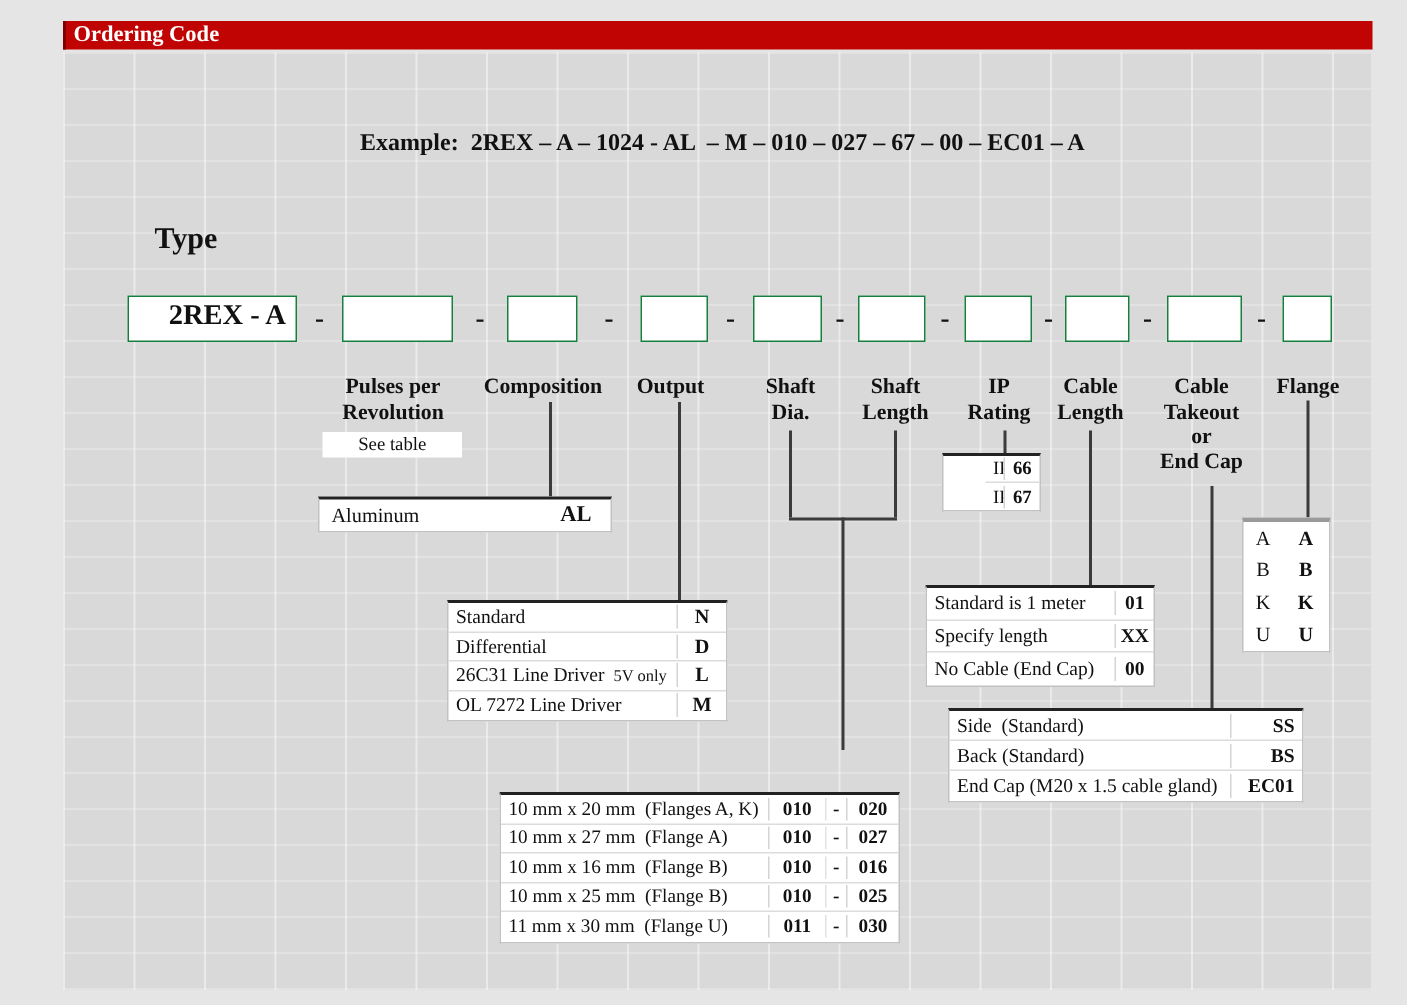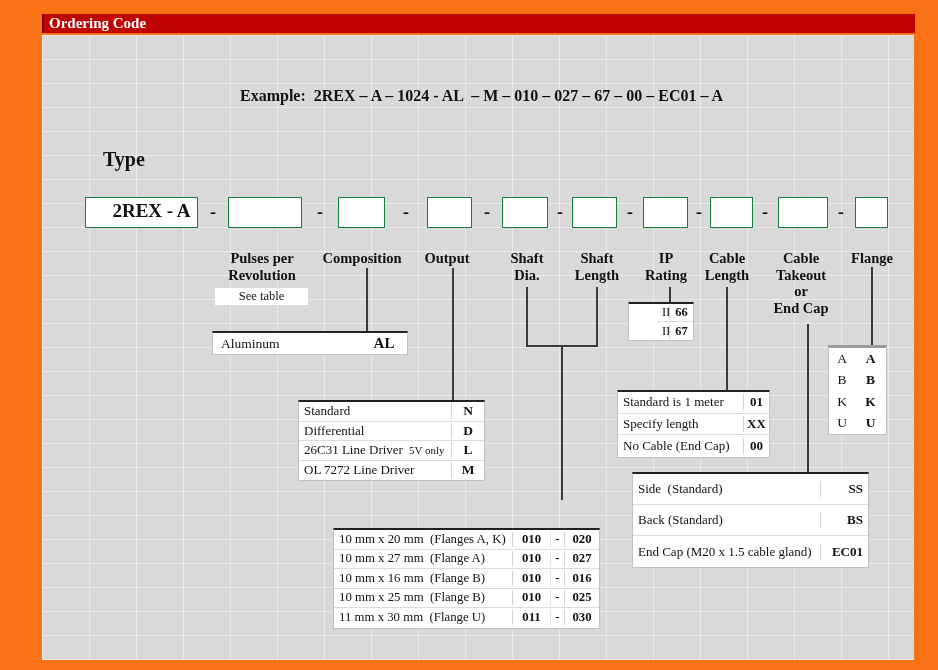--- a/index.html
+++ b/index.html
@@ -1,16 +1,16 @@
 <!DOCTYPE html>
 <html><head>
 <meta charset="utf-8">
 <style>
   html,body{margin:0;padding:0;background:#fff;}
-  .canvas{position:relative;width:938px;height:670px;background:#f97316;overflow:hidden;
+  .canvas{position:relative;width:938px;height:670px;background:#e5e5e5;overflow:hidden;
           font-family:"Liberation Serif","DejaVu Serif",serif;color:#111;}
   .titlebar{position:absolute;left:42px;top:14px;width:873px;height:19px;background:#c00404;
             border-left:2px solid #7e0000;box-sizing:border-box;color:#fff;font-weight:bold;
             font-size:15px;line-height:18px;padding-left:5px;}
   .panel{position:absolute;left:42px;top:35px;width:872px;height:625px;background:#d9d9d9;
          background-image:linear-gradient(rgba(255,255,255,.45) 1px,transparent 1px),
                           linear-gradient(90deg,rgba(255,255,255,.45) 1px,transparent 1px);
          background-size:47px 24px;}
   .example{position:absolute;left:240px;top:87px;font-size:16px;font-weight:bold;white-space:pre;}
   .typelabel{position:absolute;left:103px;top:148px;font-size:20px;font-weight:bold;}
@@ -45,21 +45,21 @@
   .output-table .code{width:33px;font-size:13.5px;}
   .shaft-table{left:333px;top:528px;width:267px;font-size:12.8px;}
   .shaft-table .row{height:19.5px;}
   .shaft-table .c1{width:38px;}
   .shaft-table .c2{width:14px;border-left:1px solid #e2e2e2;}
   .shaft-table .c3{width:35px;}
   .cable-table{left:617px;top:390px;width:153px;font-size:13px;}
   .cable-table .row{height:21.5px;}
   .cable-table .code{width:26px;}
   .takeout-table{left:632px;top:472px;width:237px;font-size:13px;}
-  .takeout-table .row{height:31px;}
+  .takeout-table .row{height:20px;}
   .takeout-table .code{width:48px;text-align:right;padding-right:5px;}
   .flange-table{left:828px;top:345px;width:59px;font-size:13.5px;border-top:3px solid #9a9a9a;}
   .flange-table .row{height:21.5px;border-bottom:none;}
   .flange-table .lbl{flex:none;width:26px;text-align:center;padding-left:0;}
   .flange-table .code{flex:1;border-left:none;}
 </style>
 </head>
 <body>
 
 <div class="canvas">

